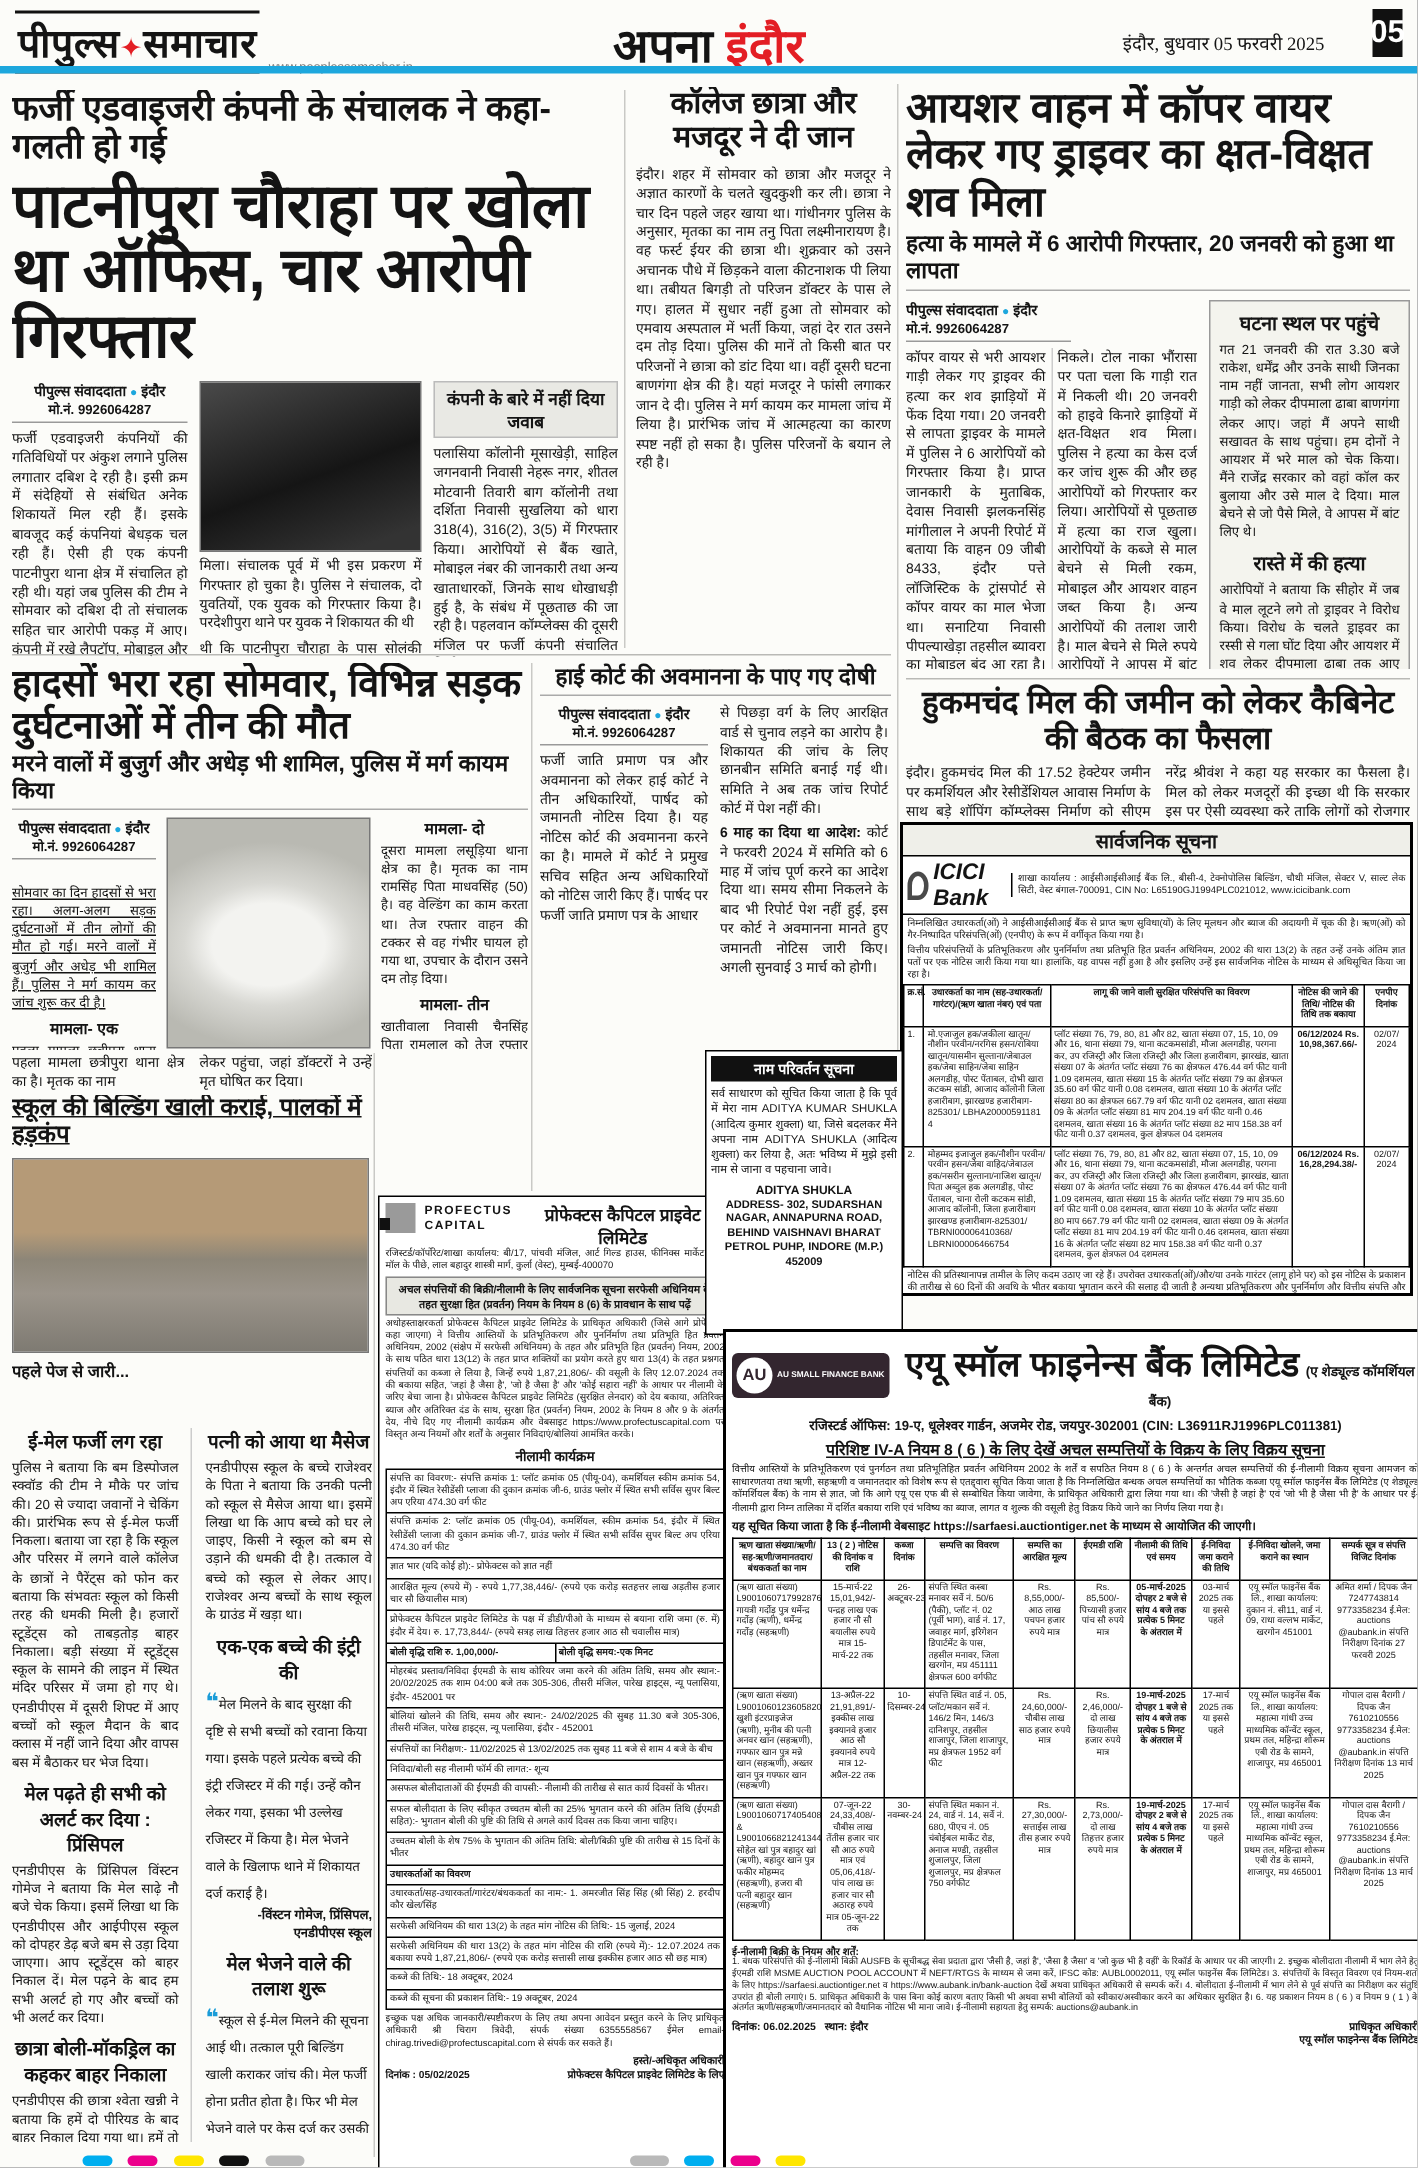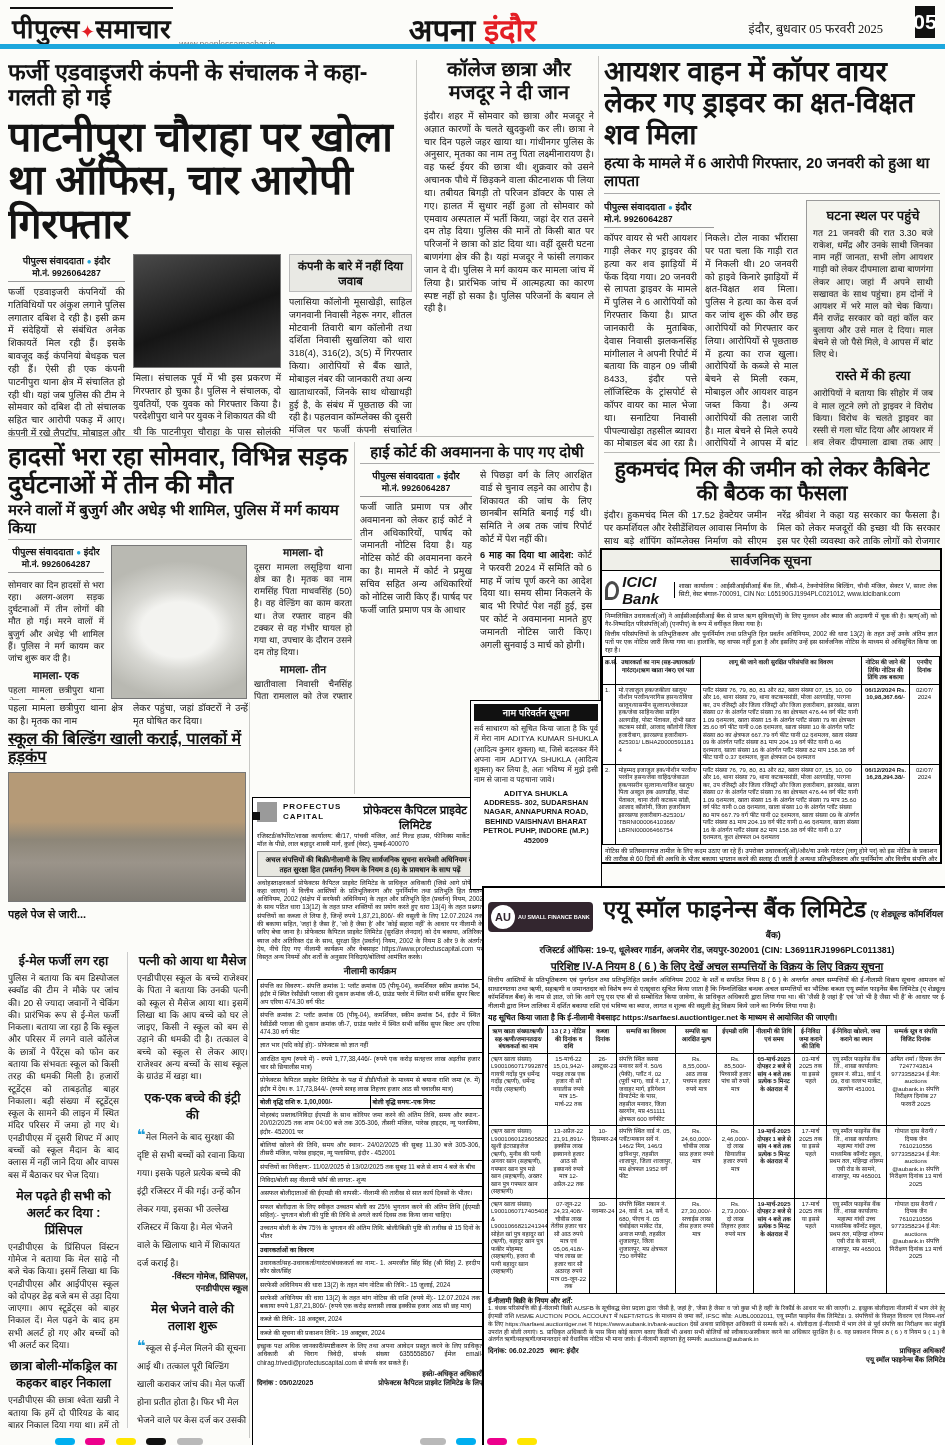--- a/index.html
+++ b/index.html
@@ -139,21 +139,21 @@
 
   <div class="abs clip" style="left:8px;top:442px;width:344px;height:258px;">
     <div class="hl-md">हादसों भरा रहा सोमवार, विभिन्न सड़क दुर्घटनाओं में तीन की मौत</div>
     <div class="subhead" style="margin-top:3px;border-bottom:1px solid #aaa;padding-bottom:2px;">मरने वालों में बुजुर्ग और अधेड़ भी शामिल, पुलिस में मर्ग कायम किया</div>
     <div style="display:flex;gap:7px;margin-top:5px;">
       <div style="width:96px;">
         <div class="byline ctr">
           <span>पीपुल्स संवाददाता</span> <span class="dot">●</span> <span>इंदौर</span>
         </div>
         <div class="phone ctr">मो.नं. 9926064287</div>
-        <div class="bodytxt" style="margin-top:6px;font-size:8.8px;">सोमवार का दिन हादसों से भरा रहा। अलग-अलग सड़क दुर्घटनाओं में तीन लोगों की मौत हो गई। मरने वालों में बुजुर्ग और अधेड़ भी शामिल हैं। पुलिस ने मर्ग कायम कर जांच शुरू कर दी है।</div>
+        <div class="bodytxt" style="margin-top:16px;font-size:8.8px;text-decoration:underline;">सोमवार का दिन हादसों से भरा रहा। अलग-अलग सड़क दुर्घटनाओं में तीन लोगों की मौत हो गई। मरने वालों में बुजुर्ग और अधेड़ भी शामिल हैं। पुलिस ने मर्ग कायम कर जांच शुरू कर दी है।</div>
         <div class="casehead">मामला- एक</div>
         <div class="bodytxt" style="font-size:8.8px;">पहला मामला छत्रीपुरा थाना क्षेत्र का है। मृतक का नाम गेंदालाल पिता बंसीलाल (60) है। वह पैदल जा रहे थे तभी अज्ञात वाहन ने टक्कर मार दी।</div>
       </div>
       <div style="width:136px;">
         <div class="photo photo-acc" style="width:134px;height:152px;"></div>
       </div>
       <div style="width:98px;">
         <div class="casehead" style="margin-top:0;">मामला- दो</div>
         <div class="bodytxt" style="font-size:8.8px;">दूसरा मामला लसूड़िया थाना क्षेत्र का है। मृतक का नाम रामसिंह पिता माधवसिंह (50) है। वह वेल्डिंग का काम करता था। तेज रफ्तार वाहन की टक्कर से वह गंभीर घायल हो गया था, उपचार के दौरान उसने दम तोड़ दिया।</div>
         <div class="casehead">मामला- तीन</div>

